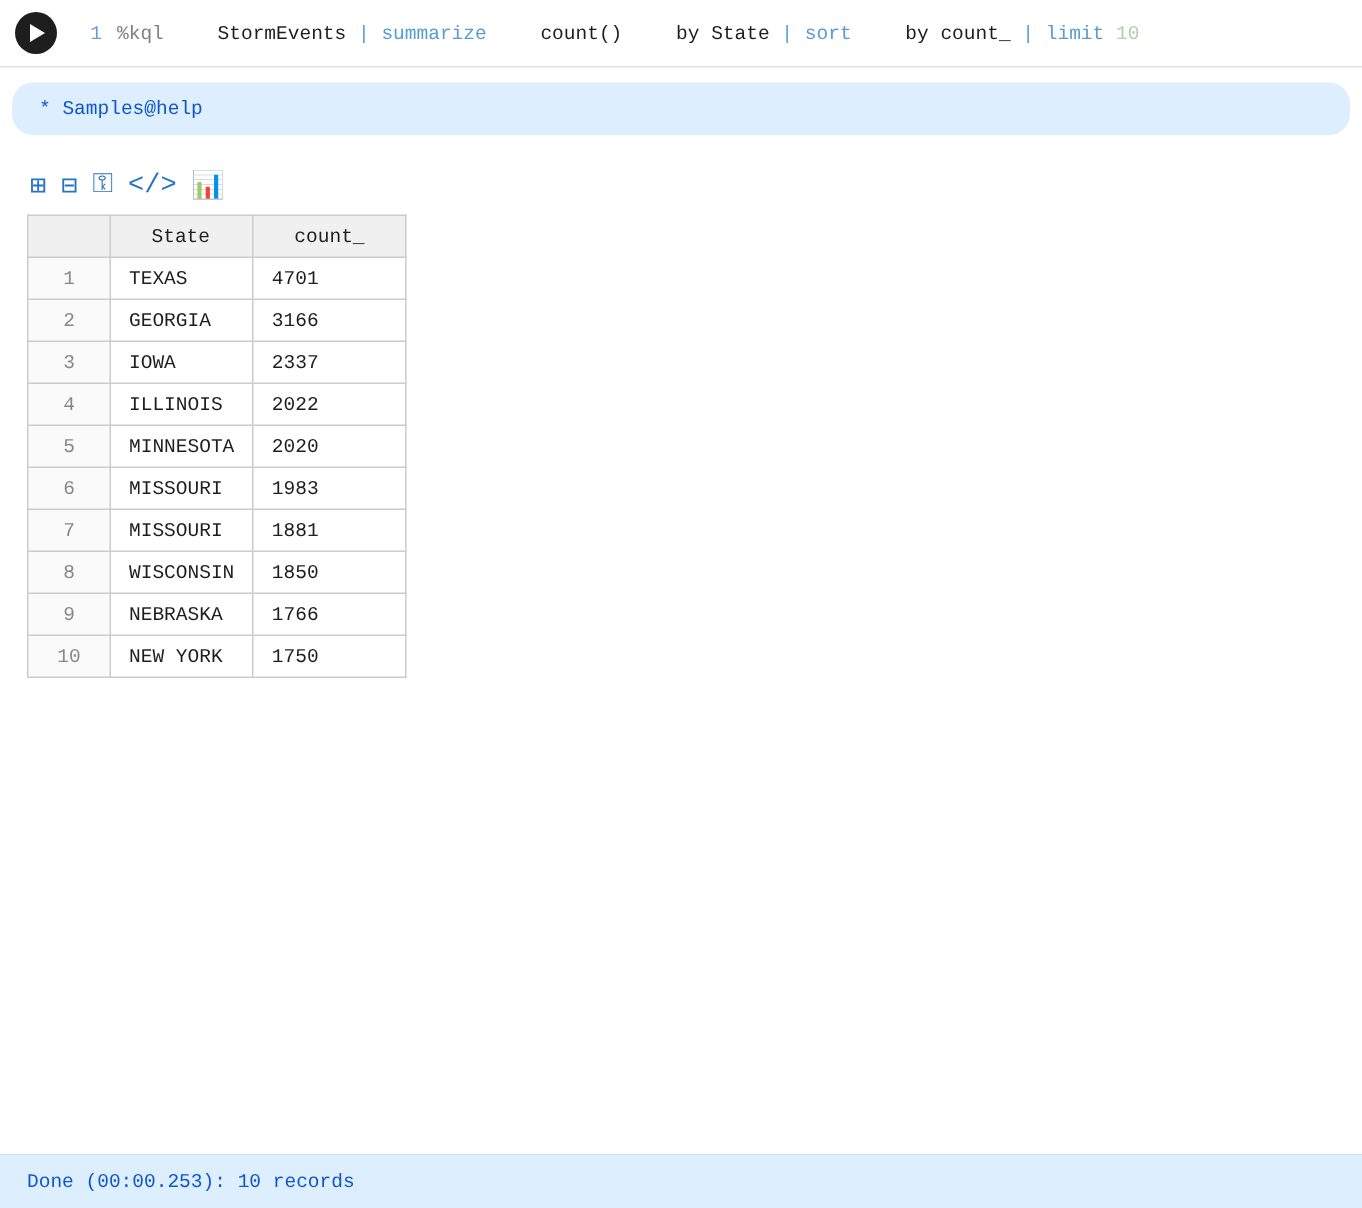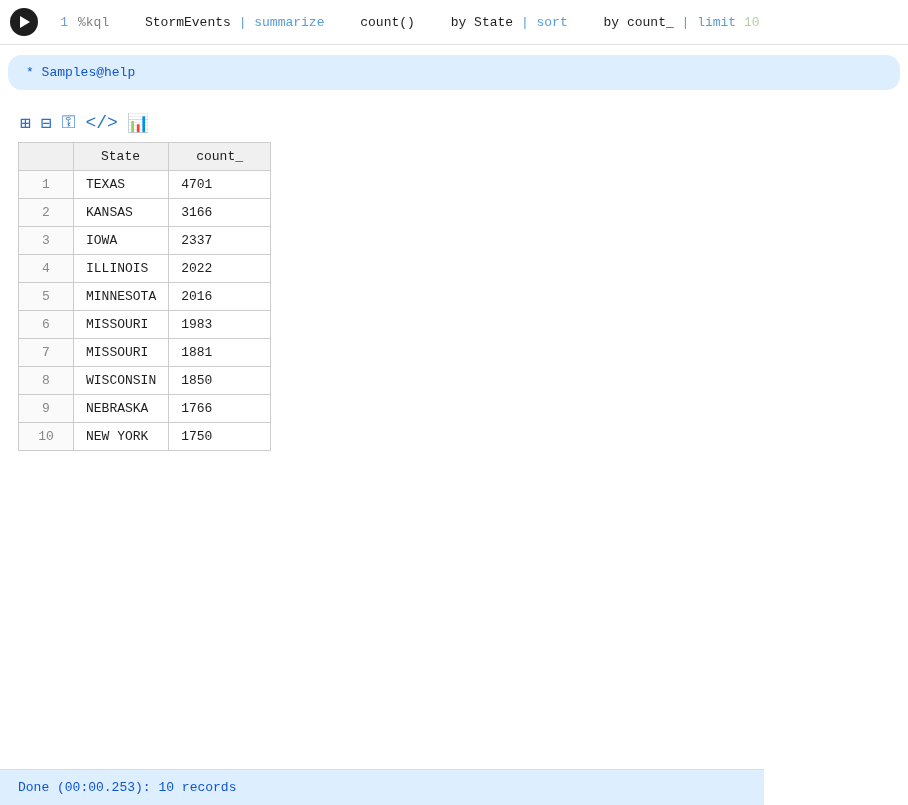--- a/index.html
+++ b/index.html
@@ -113,21 +113,21 @@
       text-align: center;
       background: #fafafa;
       min-width: 30px;
     }
 
     
     .status-bar {
       position: fixed;
       bottom: 0;
       left: 0;
-      width: 764px;
+      width: 908px;
       background: #ddeeff;
       color: #1155cc;
       padding: 10px 18px;
       font-size: 13px;
       border-top: 1px solid #c8dff0;
     }
   </style>
 </head>
 <body>
 
@@ -161,37 +161,37 @@
       </tr>
     </thead>
     <tbody id="table-body">
     <tr>
           <td>1</td>
           <td>TEXAS</td>
           <td>4701</td>
         </tr>
         <tr>
           <td>2</td>
-          <td>KANSAS</td>
+          <td>GEORGIA</td>
           <td>3166</td>
         </tr>
         <tr>
           <td>3</td>
           <td>IOWA</td>
           <td>2337</td>
         </tr>
         <tr>
           <td>4</td>
           <td>ILLINOIS</td>
           <td>2022</td>
         </tr>
         <tr>
           <td>5</td>
           <td>MINNESOTA</td>
-          <td>2016</td>
+          <td>2020</td>
         </tr>
         <tr>
           <td>6</td>
           <td>MISSOURI</td>
           <td>1983</td>
         </tr>
         <tr>
           <td>7</td>
           <td>MISSOURI</td>
           <td>1881</td>

